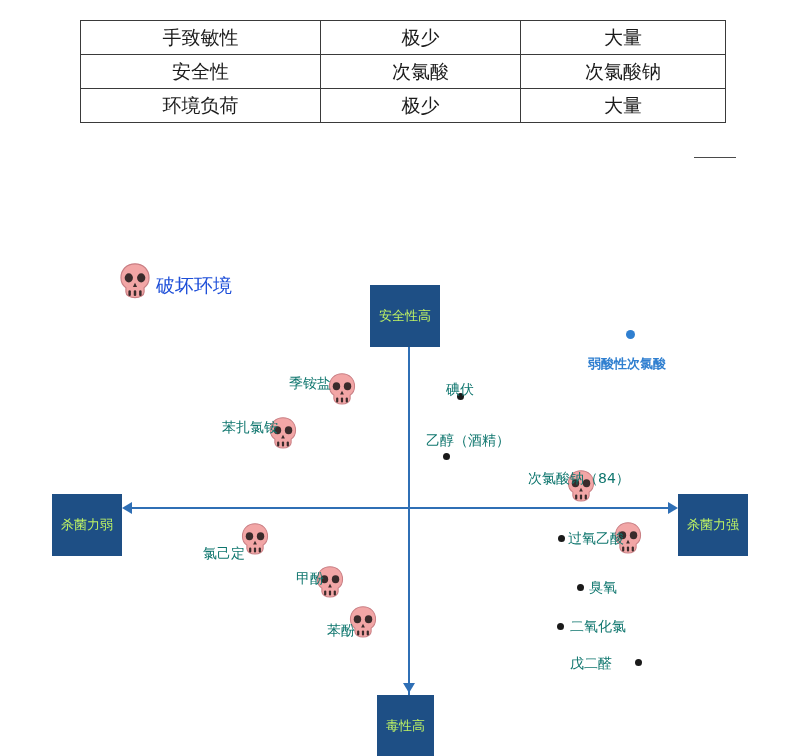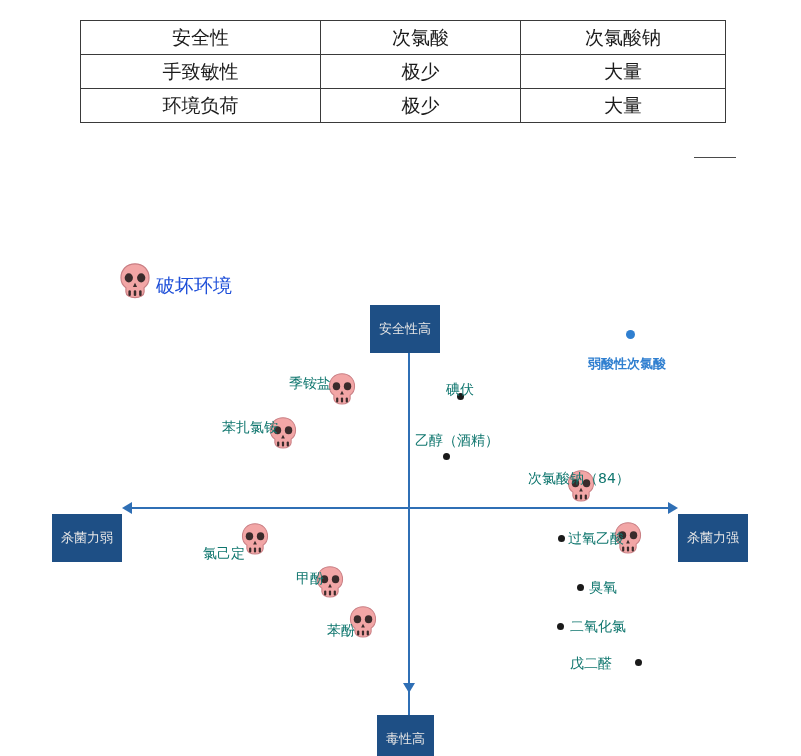--- a/index.html
+++ b/index.html
@@ -113,26 +113,25 @@
     left: 668px;
     top: 277px;
     border-top: 6px solid transparent;
     border-bottom: 6px solid transparent;
     border-left: 10px solid #2f6fb5;
   }
 
   .axis-label {
     position: absolute;
     background: #1e4f85;
-    color: #e5e5e5;
+    color: #bef264;
     font-size: 13px;
-    padding: 15px 9px;
+    padding: 22px 9px;
     white-space: nowrap;
     font-family: "DejaVu Sans", "Liberation Sans", sans-serif;
-    margin-top: 20px;
   }
   #label-top    { left: 370px; top: 60px; }
   #label-bottom { left: 377px; top: 470px; }
   #label-left   { left: 52px;  top: 269px; }
   #label-right  { left: 678px; top: 269px; }
 
   
   .pt {
     position: absolute;
     width: 7px;
@@ -175,28 +174,28 @@
 <body>
 
 <table id="compare-table">
   <colgroup>
       <col class="c1">
       <col class="c2">
       <col class="c3">
     </colgroup>
   <tbody>
     <tr>
+      <td>手致敏性</td>
+      <td>极少</td>
+      <td>大量</td>
+    </tr>
+    <tr>
       <td>安全性</td>
       <td>次氯酸</td>
       <td>次氯酸钠</td>
-    </tr>
-    <tr>
-      <td>手致敏性</td>
-      <td>极少</td>
-      <td>大量</td>
     </tr>
     <tr>
       <td>环境负荷</td>
       <td>极少</td>
       <td>大量</td>
     </tr>
   </tbody>
 </table>
 <div class="tbl-underline"></div>
 
@@ -228,21 +227,21 @@
   </div>
   <div class="legend-label" style="left:156px; top:48px;">破坏环境</div>
 
   <div class="pt blue" style="left:626px; top:105px;"></div>
   <div class="pt-label blue" style="left:588px; top:130px;">弱酸性次氯酸</div>
 
   <div class="pt" style="left:457px; top:168px;"></div>
   <div class="pt-label" style="left:446px; top:156px;">碘伏</div>
 
   <div class="pt" style="left:443px; top:228px;"></div>
-  <div class="pt-label" style="left:415px; top:207px;">乙醇（酒精）</div>
+  <div class="pt-label" style="left:426px; top:207px;">乙醇（酒精）</div>
 
   <div class="skull" style="left:327px; top:148px;">
     <svg viewBox="0 0 40 46" xmlns="http://www.w3.org/2000/svg">
       <path d="M20 1C10 1 3 8 3 18c0 6 3 10 6 12v5c0 4 5 7 11 7s11-3 11-7v-5c3-2 6-6 6-12C37 8 30 1 20 1z" fill="#f2a6a6" stroke="#c97f84" stroke-width="1.4"></path>
       <ellipse cx="12.5" cy="18" rx="5" ry="5.5" fill="#3a2b2b"></ellipse>
       <ellipse cx="27.5" cy="18" rx="5" ry="5.5" fill="#3a2b2b"></ellipse>
       <path d="M20 24l-2.5 5h5z" fill="#3a2b2b"></path>
       <rect x="12" y="33" width="3" height="7" rx="1.4" fill="#3a2b2b"></rect>
       <rect x="18.5" y="33" width="3" height="7" rx="1.4" fill="#3a2b2b"></rect>
       <rect x="25" y="33" width="3" height="7" rx="1.4" fill="#3a2b2b"></rect>

